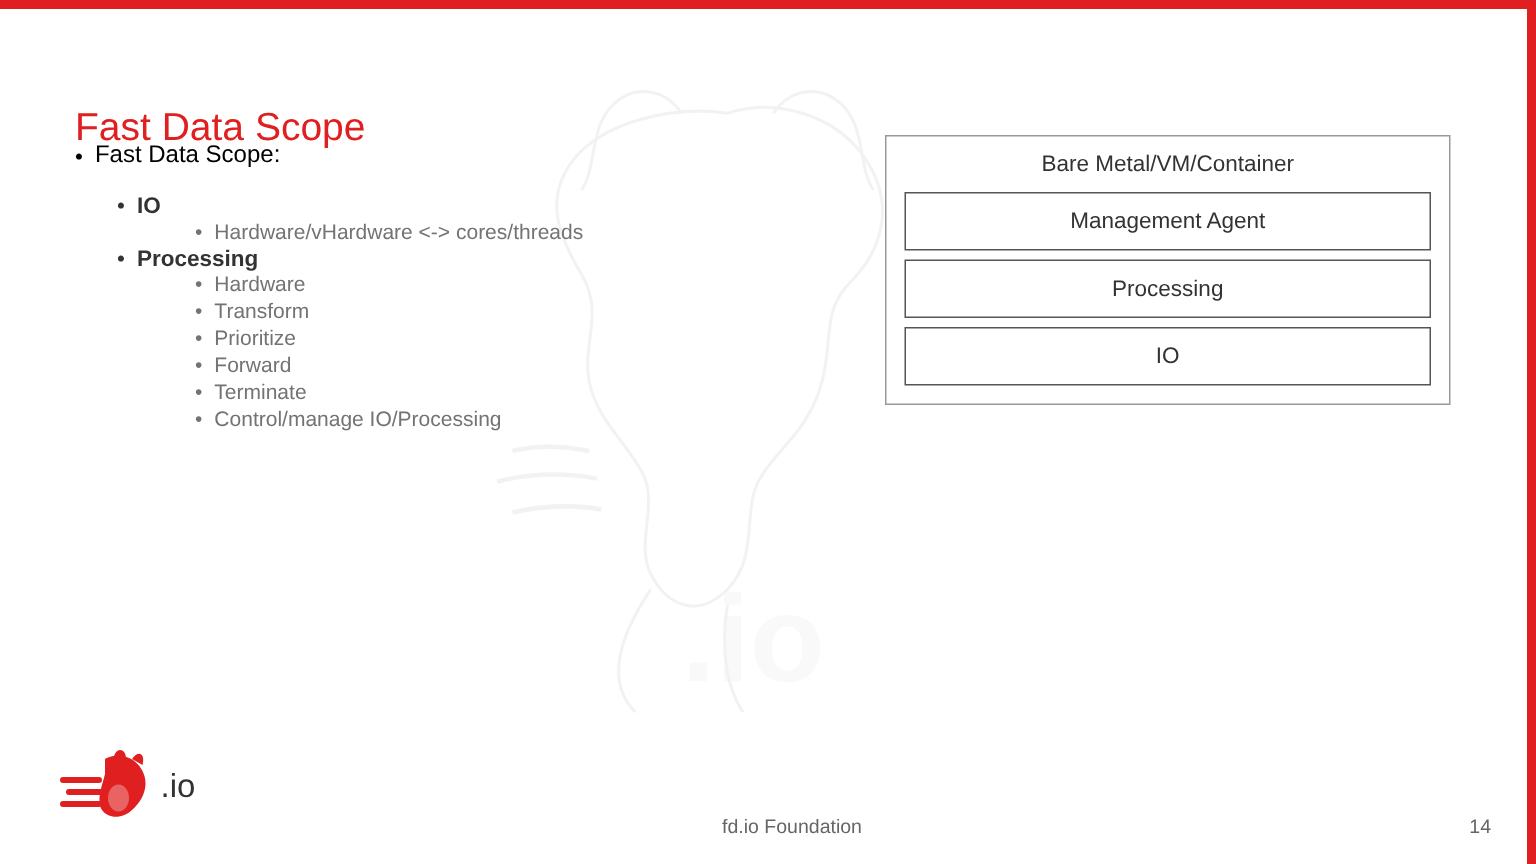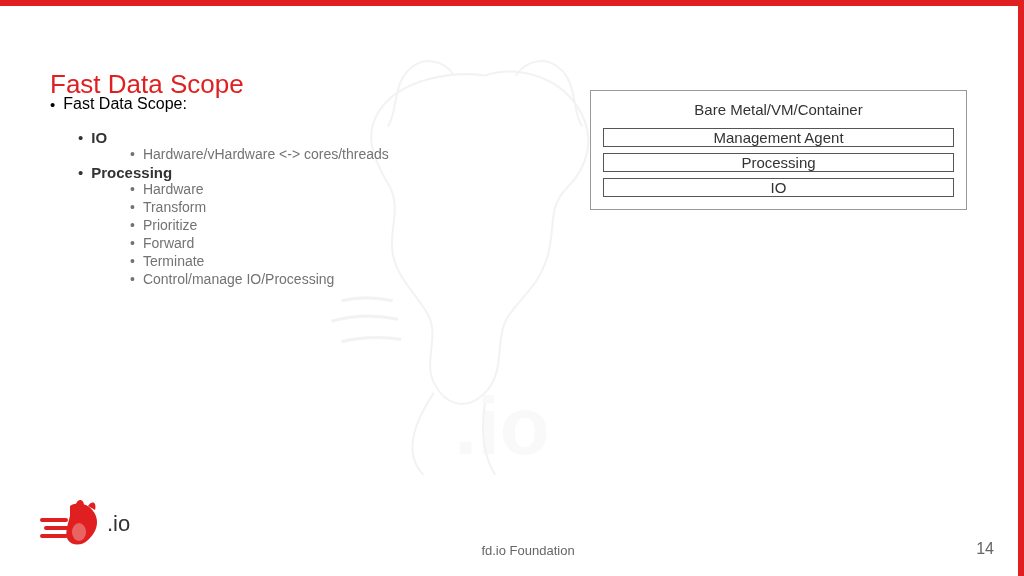--- a/index.html
+++ b/index.html
@@ -129,20 +129,21 @@
 
     .diagram-outer-label {
       text-align: center;
       font-size: 15px;
       color: #333;
       margin-bottom: 10px;
     }
 
     .diagram-box {
       border: 1.5px solid #555;
+      padding: 10px;
       text-align: center;
       font-size: 15px;
       color: #333;
       margin-bottom: 6px;
       background: #fff;
     }
 
     .diagram-box:last-child {
       margin-bottom: 0;
     }
@@ -176,21 +177,21 @@
       transform: translateX(-50%);
       font-size: 13px;
       color: #666;
       margin-left: 16px;
     }
 
     .footer-right {
       position: absolute;
       bottom: 18px;
       right: 30px;
-      font-size: 16px;
+      font-size: 13px;
       color: #666;
     }
 
     
     .fox-watermark {
       position: absolute;
       top: 55px;
       left: 270px;
       width: 430px;
       height: 430px;

